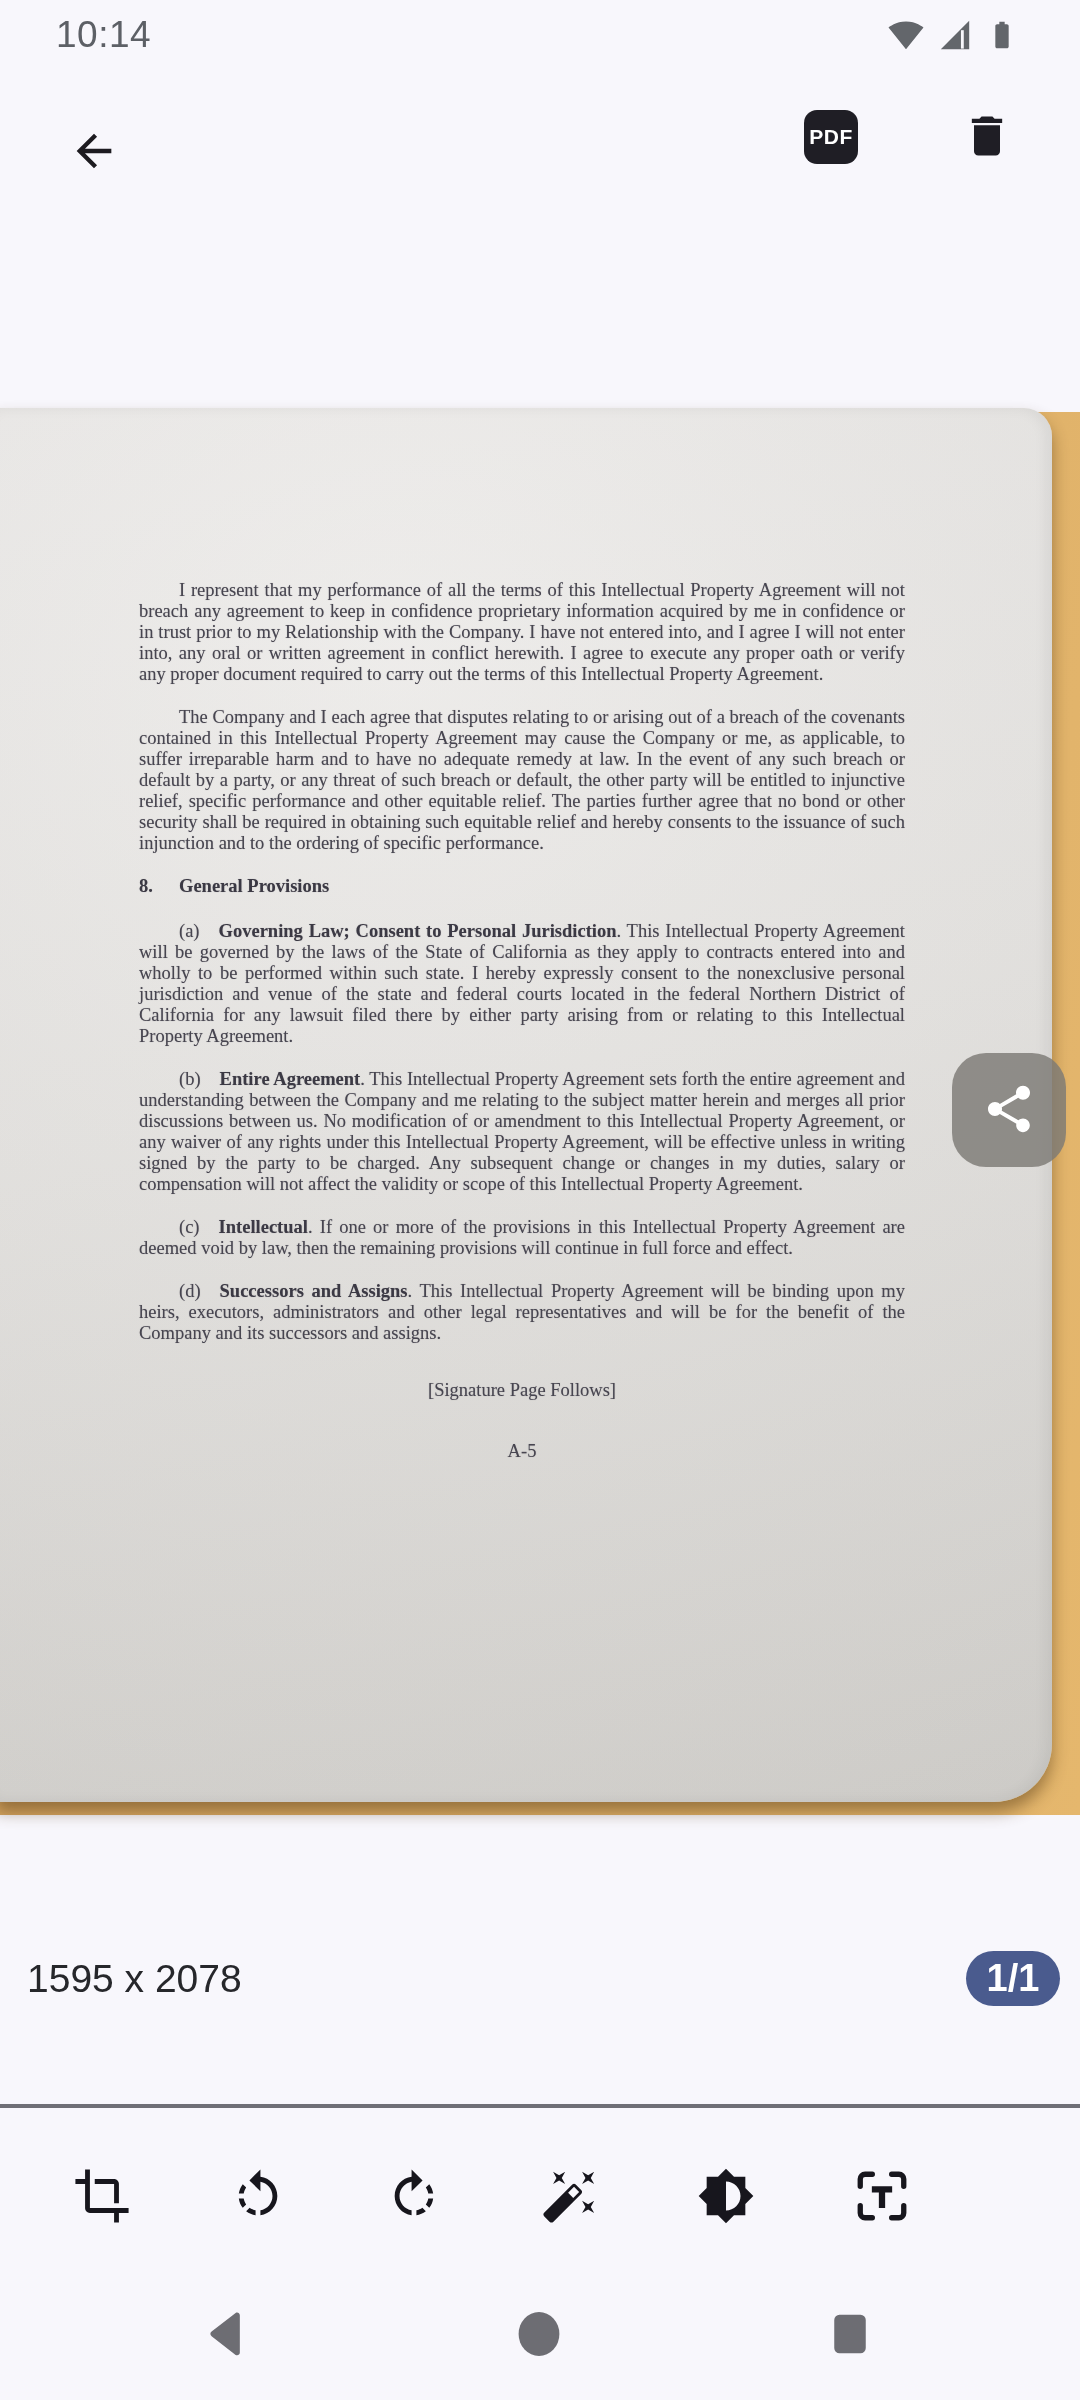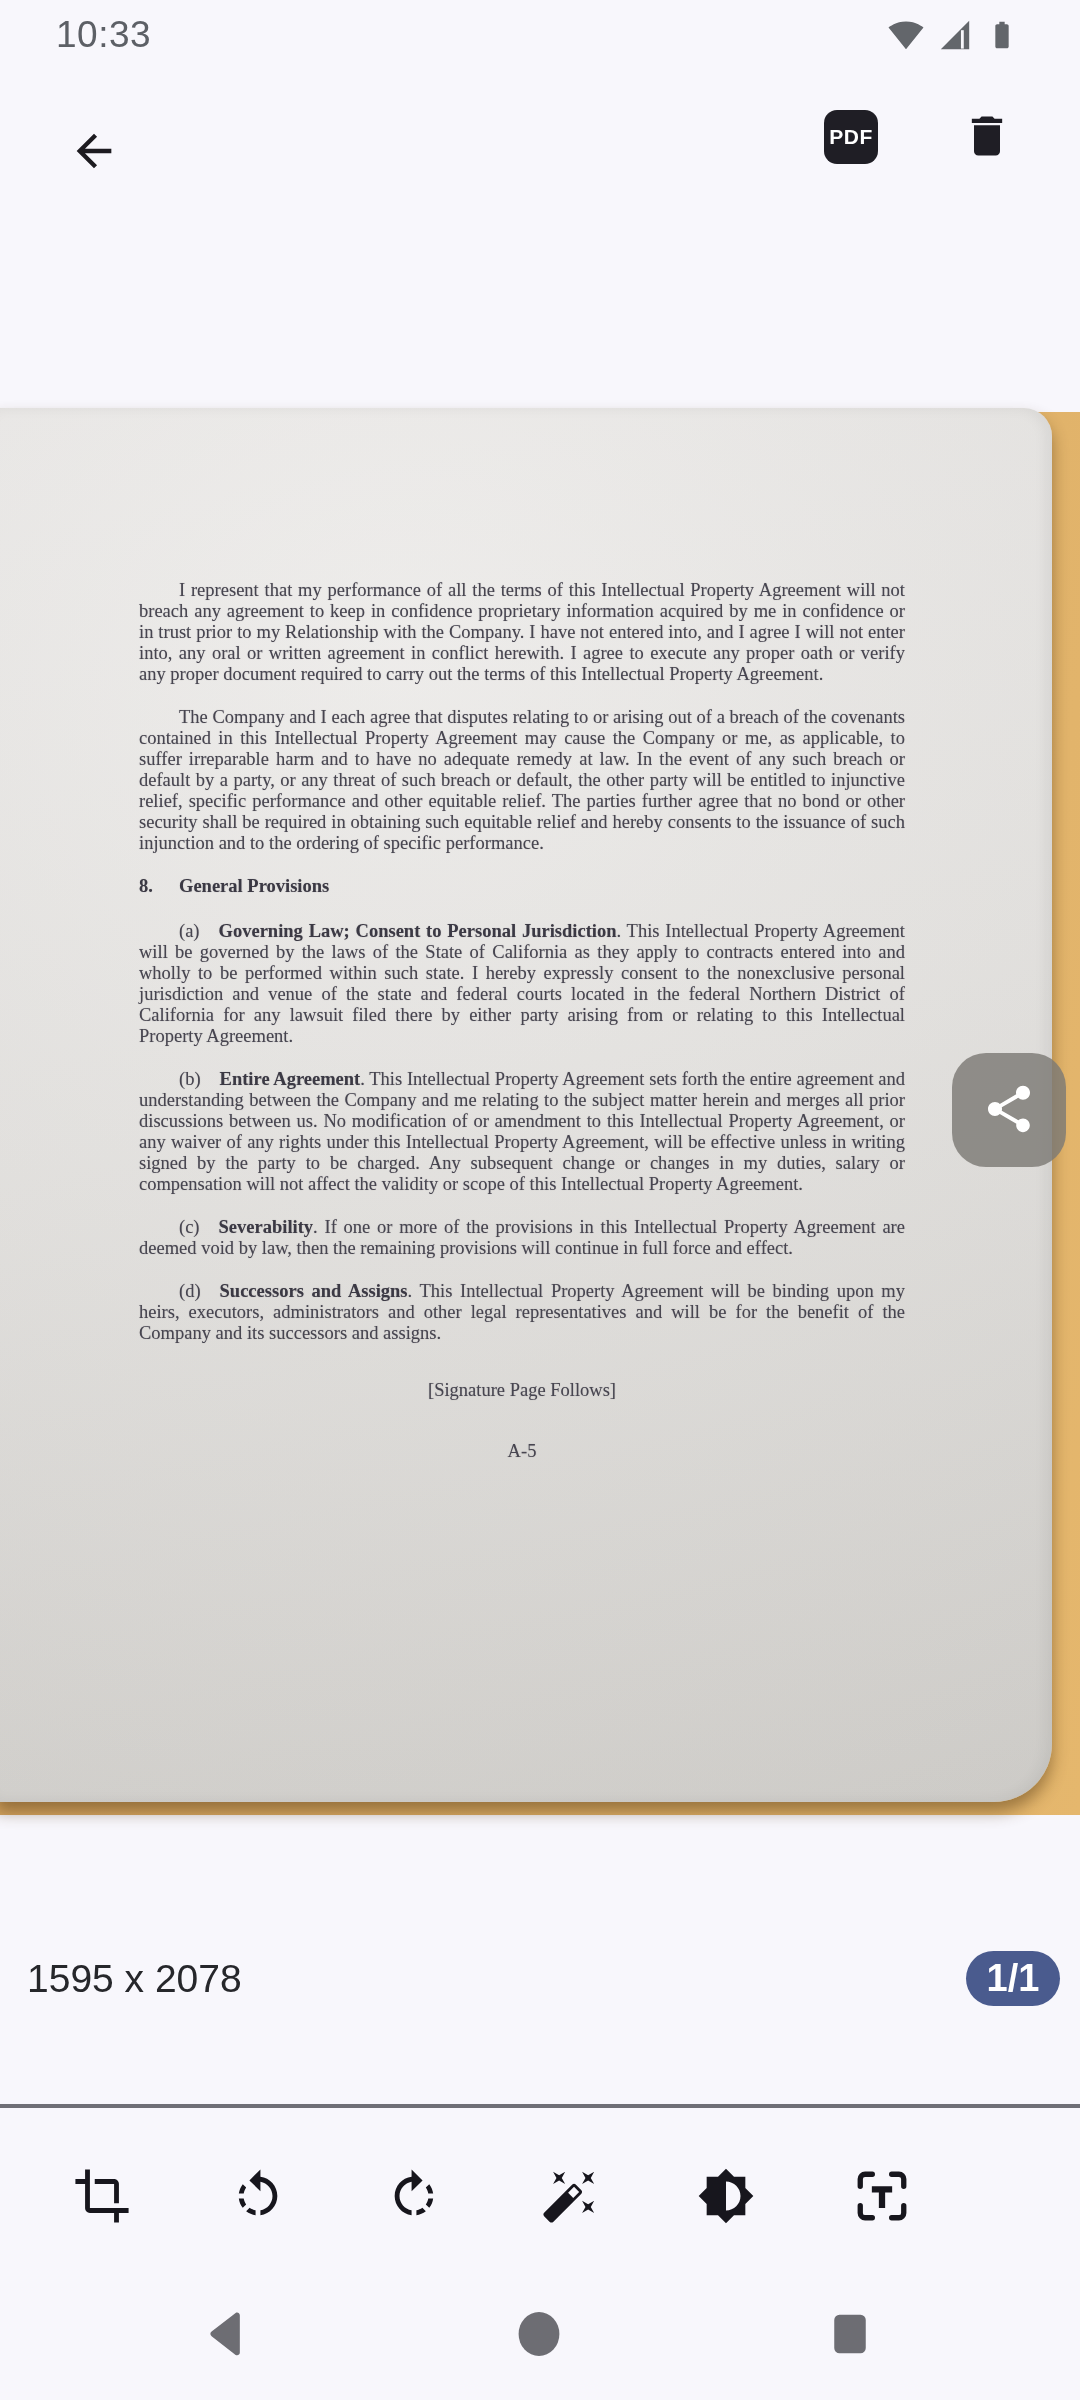--- a/index.html
+++ b/index.html
@@ -13,21 +13,21 @@
   .status-icons{display:flex;align-items:center;gap:14px;color:#63666b;}
   .status-icons svg{display:block;}
 
   
   .header{position:absolute;top:70px;left:0;right:0;height:170px;}
   .back-btn{position:absolute;left:58px;top:46px;width:72px;height:72px;border:none;background:transparent;
             color:#1d1b20;padding:0;cursor:pointer;}
   .page-title{position:absolute;left:168px;top:2px;width:600px;margin:0;font-weight:400;
               font-size:54px;line-height:68px;color:#1c1b1f;}
   .pdf-btn{position:absolute;left:804px;top:40px;width:54px;height:54px;border:none;cursor:pointer;
-           border-radius:13px;background:#1f1e25;color:#ffffff;display:flex;align-items:center;justify-content:center;margin-left:20px;}
+           border-radius:13px;background:#1f1e25;color:#ffffff;display:flex;align-items:center;justify-content:center;}
   .pdf-btn span{font-size:21px;font-weight:700;letter-spacing:.5px;}
   .delete-btn{position:absolute;left:958px;top:38px;width:58px;height:58px;border:none;background:transparent;
               color:#1f1e25;padding:0;cursor:pointer;}
 
   
   .photo{position:absolute;top:412px;left:0;width:1080px;height:1403px;
          background:linear-gradient(100deg,#d3a25f 0%,#dcae67 55%,#e5b76d 100%);}
   .paper{position:absolute;top:-4px;left:-4px;width:1056px;height:1394px;
          border-radius:0 28px 58px 4px;
          background:
@@ -71,21 +71,21 @@
           justify-content:space-between;padding:0 209px 0 205px;box-sizing:border-box;color:#6d6d73;}
   .nav-btn{border:none;background:transparent;color:#6d6d73;padding:0;cursor:pointer;}
   .nav-btn svg{display:block;}
 </style>
 </head>
 <body>
 
 <div id="app">
 
   <div class="status-bar">
-    <span class="status-time">10:33</span>
+    <span class="status-time">10:14</span>
     <div class="status-icons">
       <span>
         <svg width="36" height="36" viewBox="0 0 24 24">
             <path fill="currentColor" d="M12.01 21.49 23.64 7c-.45-.34-4.93-4-11.64-4C5.28 3 .81 6.66.36 7l11.63 14.49.01.01.01-.01z"></path>
           </svg>
       </span>
       <span>
         <svg width="34" height="34" viewBox="0 0 24 24">
             <path fill="currentColor" d="M2 22h20V2L2 22z"></path>
             <path fill="#f8f7fc" d="M16.2 8.6v13h2v-13z"></path>
@@ -127,21 +127,21 @@
 
 
         <p class="para">The Company and I each agree that disputes relating to or arising out of a breach of the covenants contained in this Intellectual Property Agreement may cause the Company or me, as applicable, to suffer irreparable harm and to have no adequate remedy at law.  In the event of any such breach or default by a party, or any threat of such breach or default, the other party will be entitled to injunctive relief, specific performance and other equitable relief.  The parties further agree that no bond or other security shall be required in obtaining such equitable relief and hereby consents to the issuance of such injunction and to the ordering of specific performance.</p>
 
         <p class="h"><span class="num">8.</span><span>General Provisions</span></p>
 
         <p class="para sub"><span class="lbl">(a)</span><b>Governing Law; Consent to Personal Jurisdiction</b><span>.  This Intellectual Property Agreement will be governed by the laws of the State of California as they apply to contracts entered into and wholly to be performed within such state.  I hereby expressly consent to the nonexclusive personal jurisdiction and venue of the state and federal courts located in the federal Northern District of California for any lawsuit filed there by either party arising from or relating to this Intellectual Property Agreement.</span></p>
 
         <p class="para sub"><span class="lbl">(b)</span><b>Entire Agreement</b><span>.  This Intellectual Property Agreement sets forth the entire agreement and understanding between the Company and me relating to the subject matter herein and merges all prior discussions between us.  No modification of or amendment to this Intellectual Property Agreement, or any waiver of any rights under this Intellectual Property Agreement, will be effective unless in writing signed by the party to be charged.  Any subsequent change or changes in my duties, salary or compensation will not affect the validity or scope of this Intellectual Property Agreement.</span></p>
 
-        <p class="para sub"><span class="lbl">(c)</span><b>Severability</b><span>.  If one or more of the provisions in this Intellectual Property Agreement are deemed void by law, then the remaining provisions will continue in full force and effect.</span></p>
+        <p class="para sub"><span class="lbl">(c)</span><b>Intellectual</b><span>.  If one or more of the provisions in this Intellectual Property Agreement are deemed void by law, then the remaining provisions will continue in full force and effect.</span></p>
 
         <p class="para sub"><span class="lbl">(d)</span><b>Successors and Assigns</b><span>.  This Intellectual Property Agreement will be binding upon my heirs, executors, administrators and other legal representatives and will be for the benefit of the Company and its successors and assigns.</span></p>
 
         <p class="center">[Signature Page Follows]</p>
         <p class="center pageno">A-5</p>
       </div>
     </div>
 
     <button class="share-btn">
       <span>

